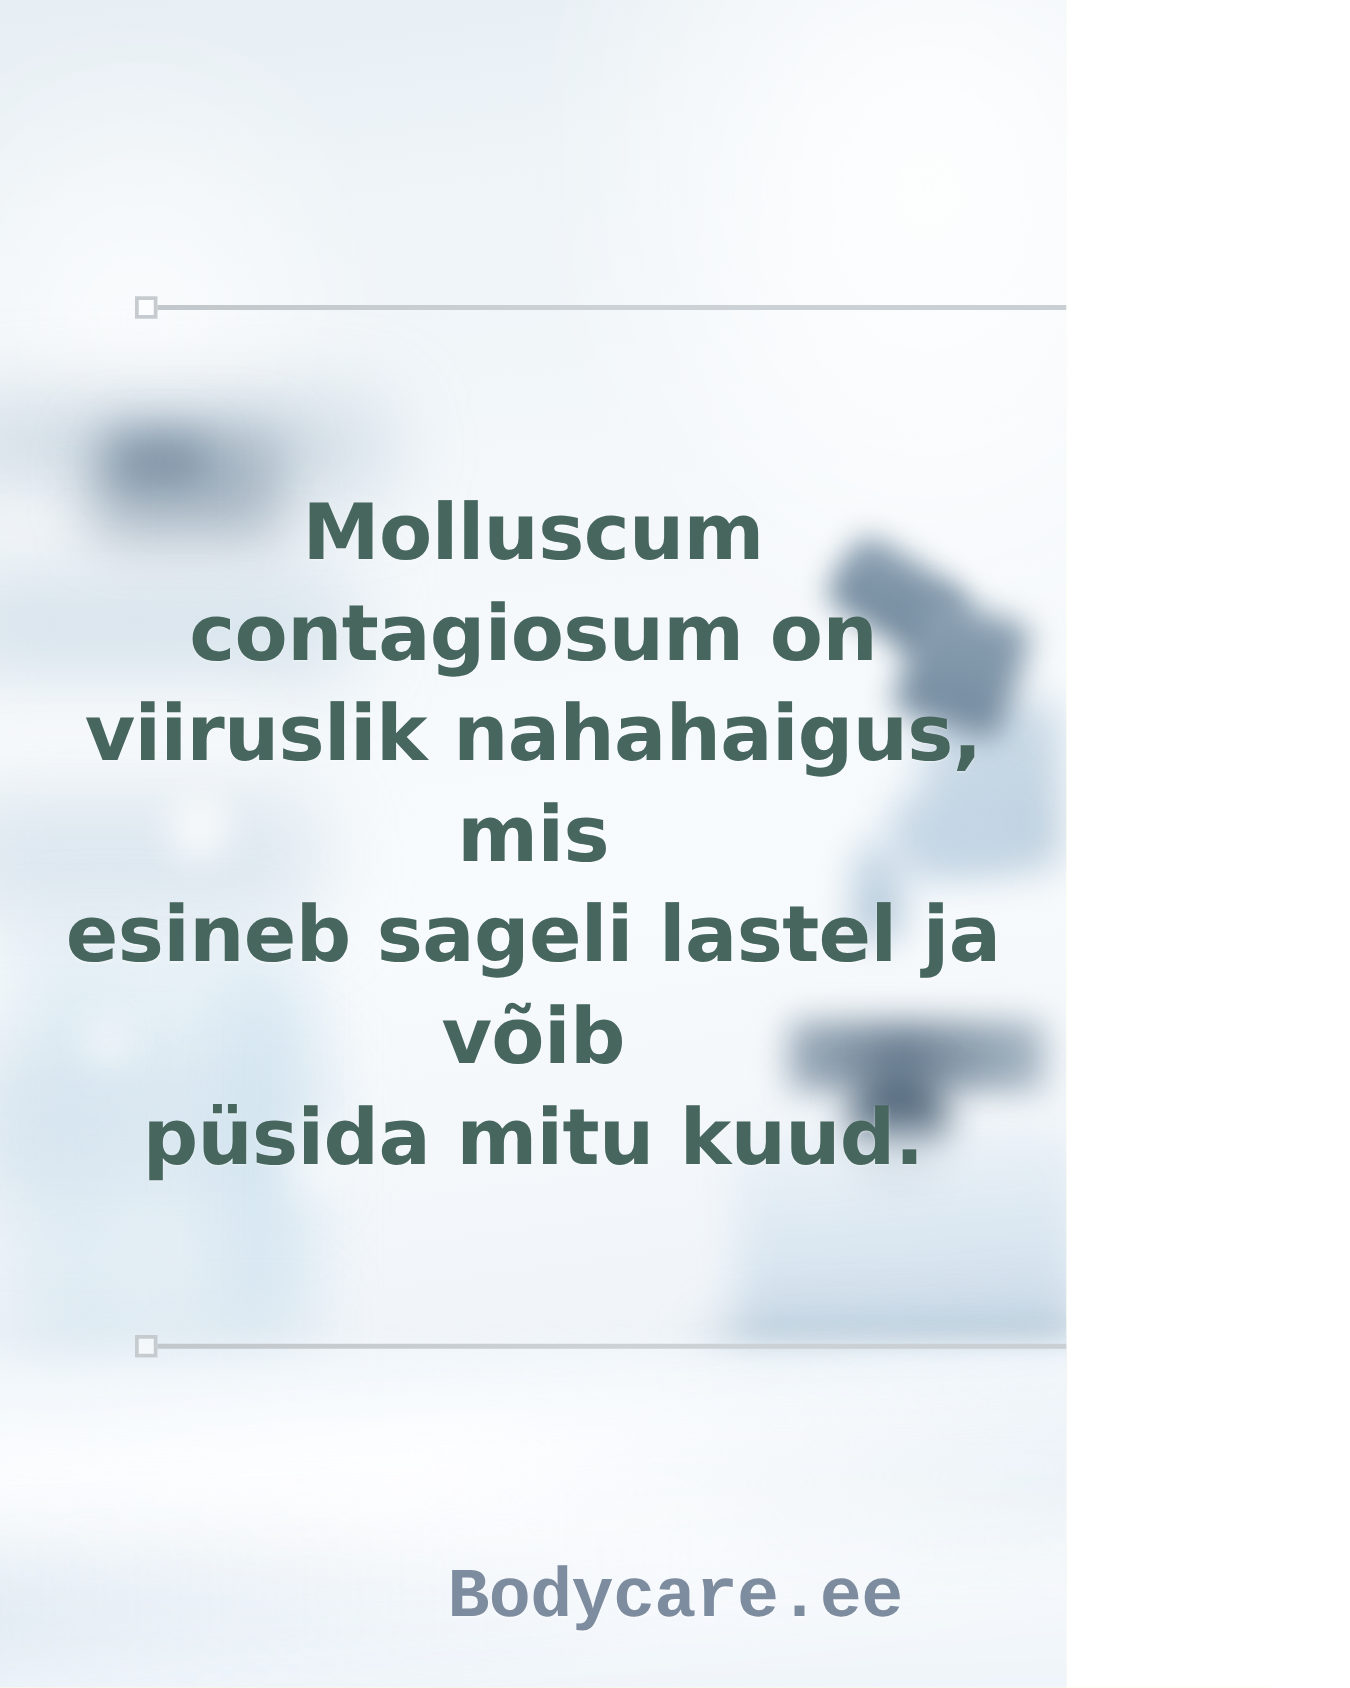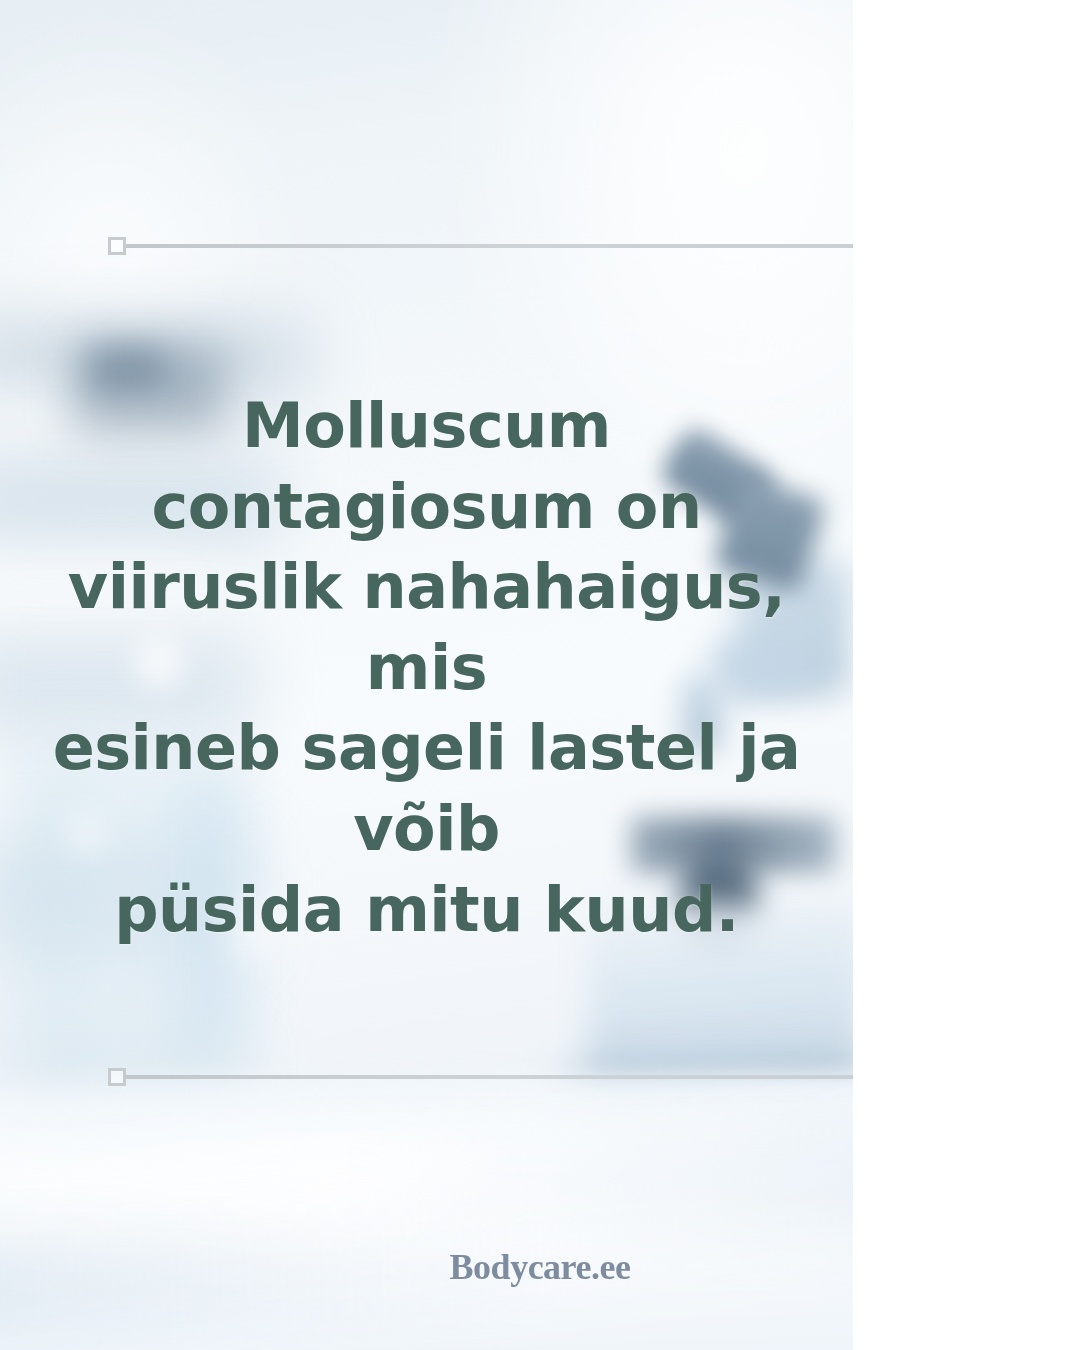--- a/index.html
+++ b/index.html
@@ -303,23 +303,23 @@
   }
 
   
   .brand {
     position: absolute;
     left: 0;
     width: 1080px;
     top: 1246px;
     text-align: center;
     color: #7d8c9e;
-    font-family: Liberation Serif, serif;
+    font-family: Liberation Mono, monospace;
     font-weight: 700;
-    font-size: 36px;
+    font-size: 56px;
     letter-spacing: -0.5px;
     text-shadow: 0 1px 2px rgba(255,255,255,0.5);
   }
 
   
   .logo {
     position: absolute;
     left: 896px;
     top: 1170px;
     width: 134px;

